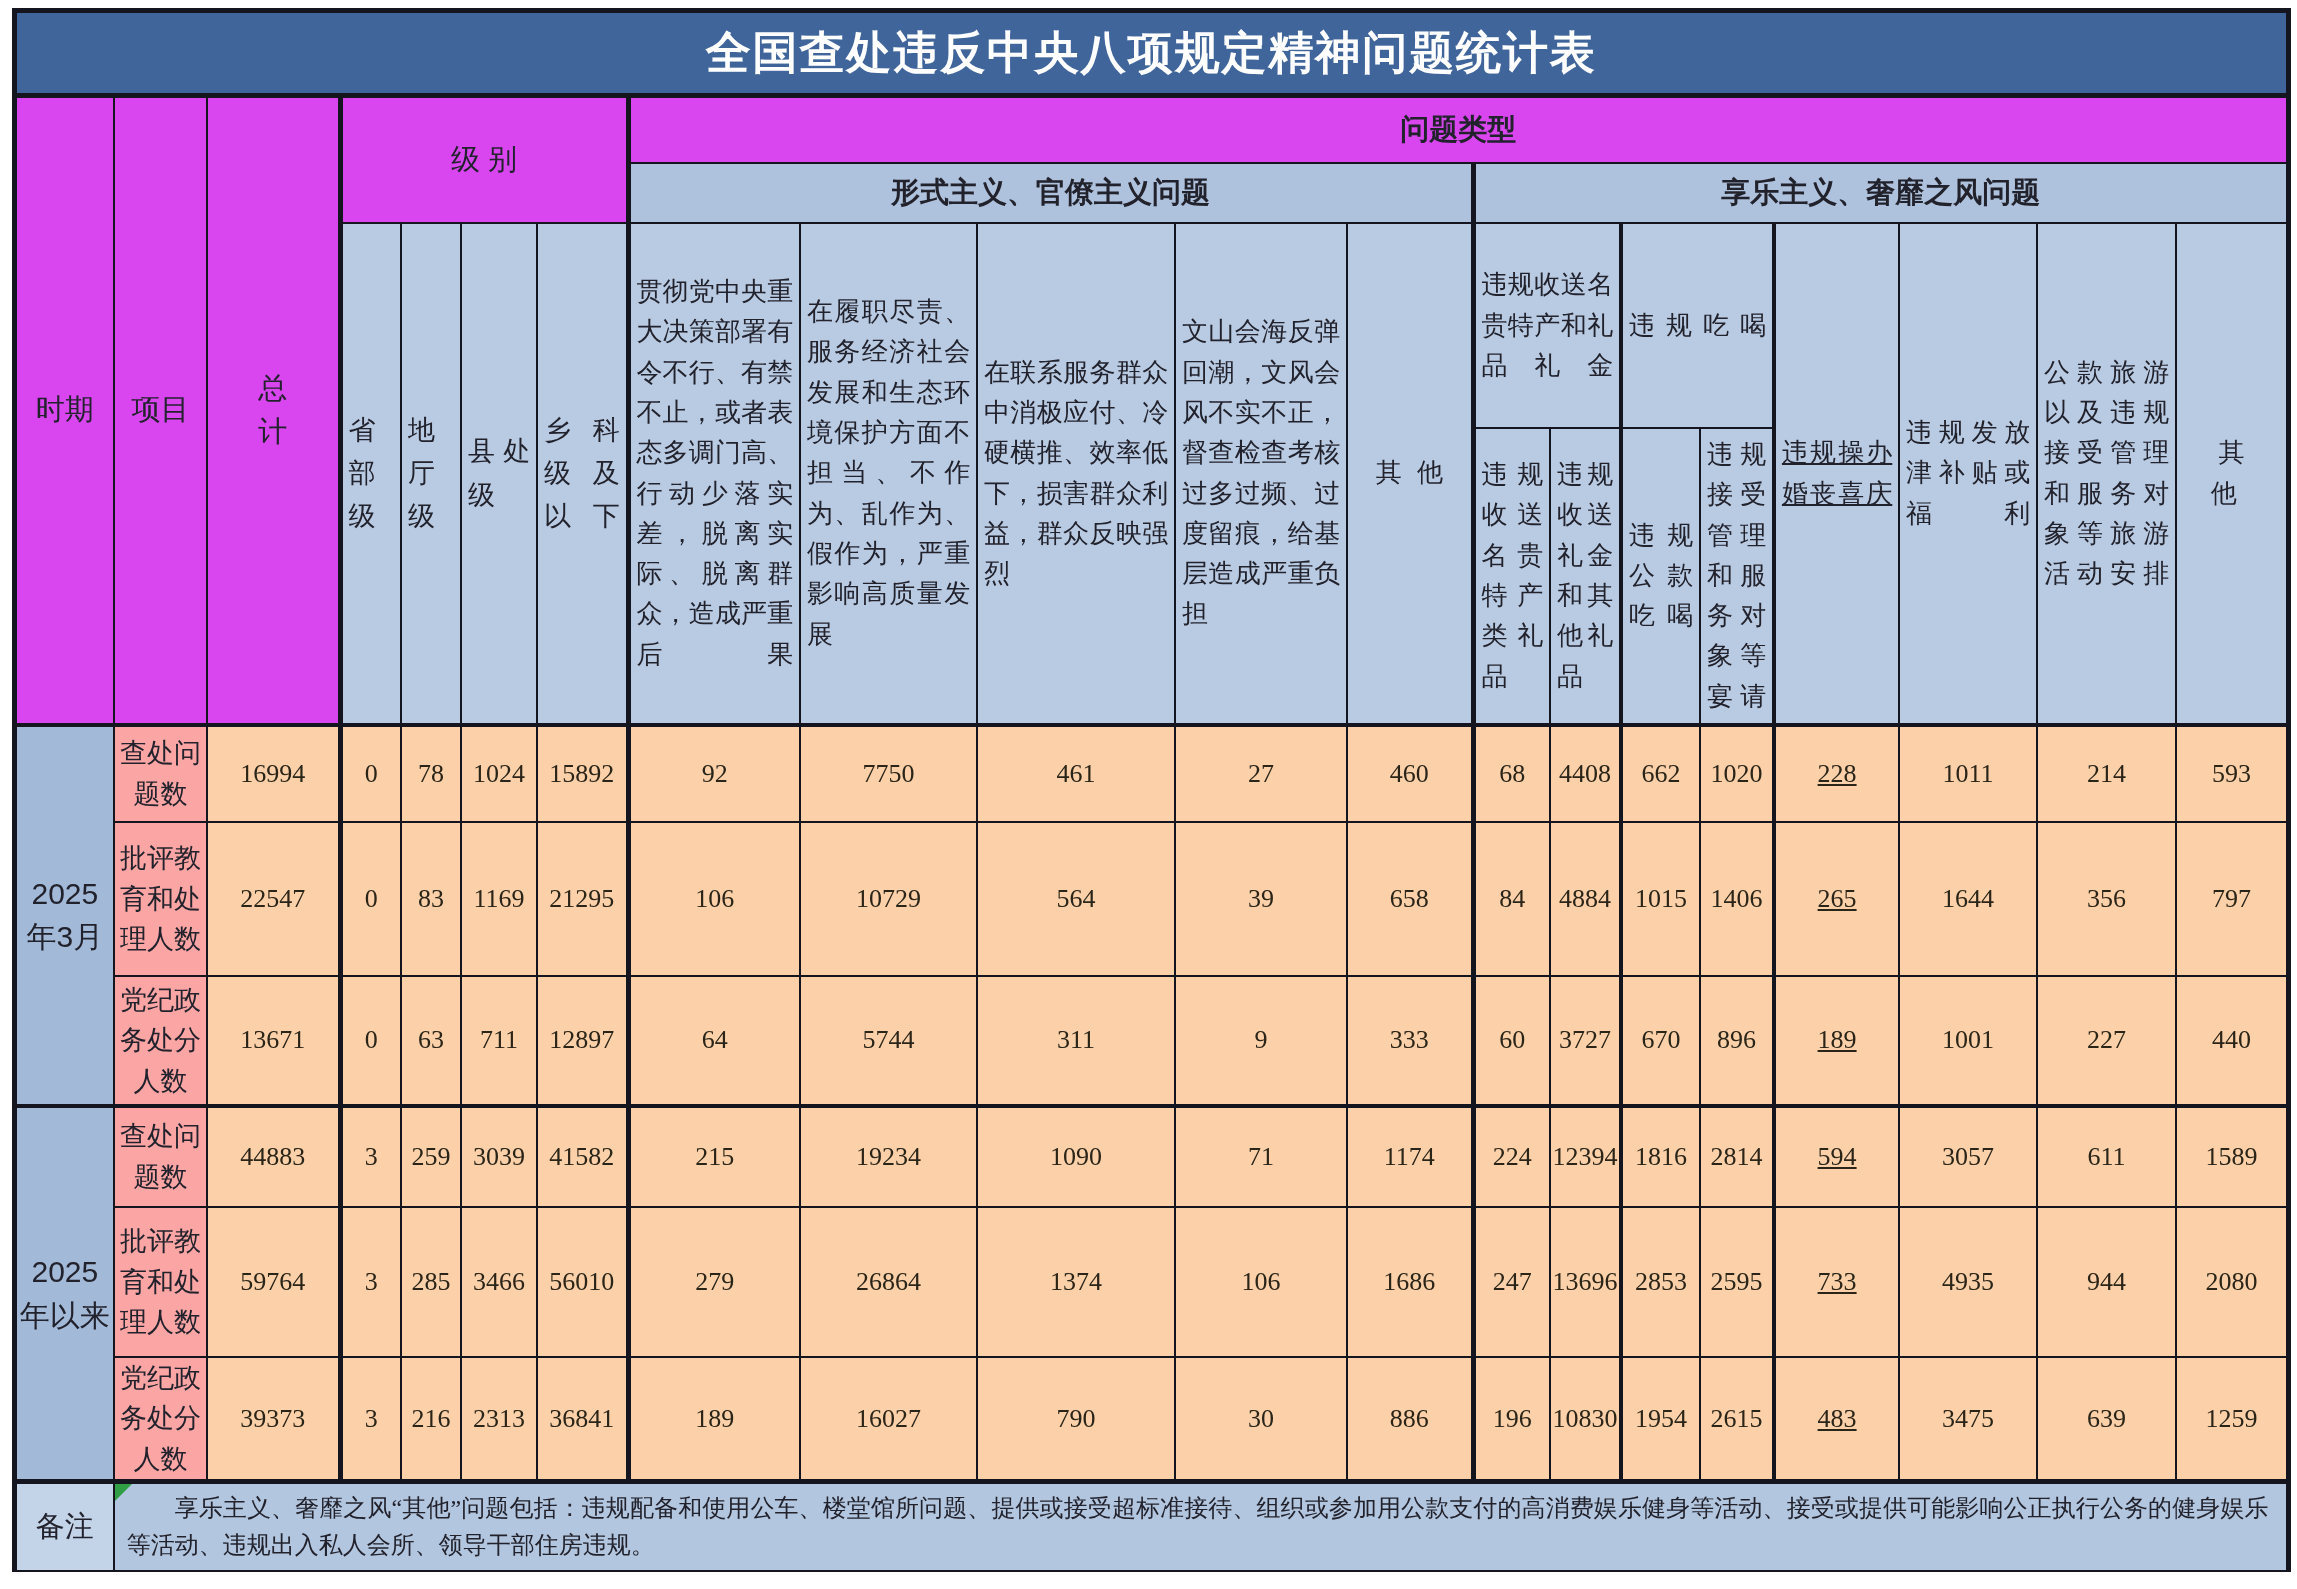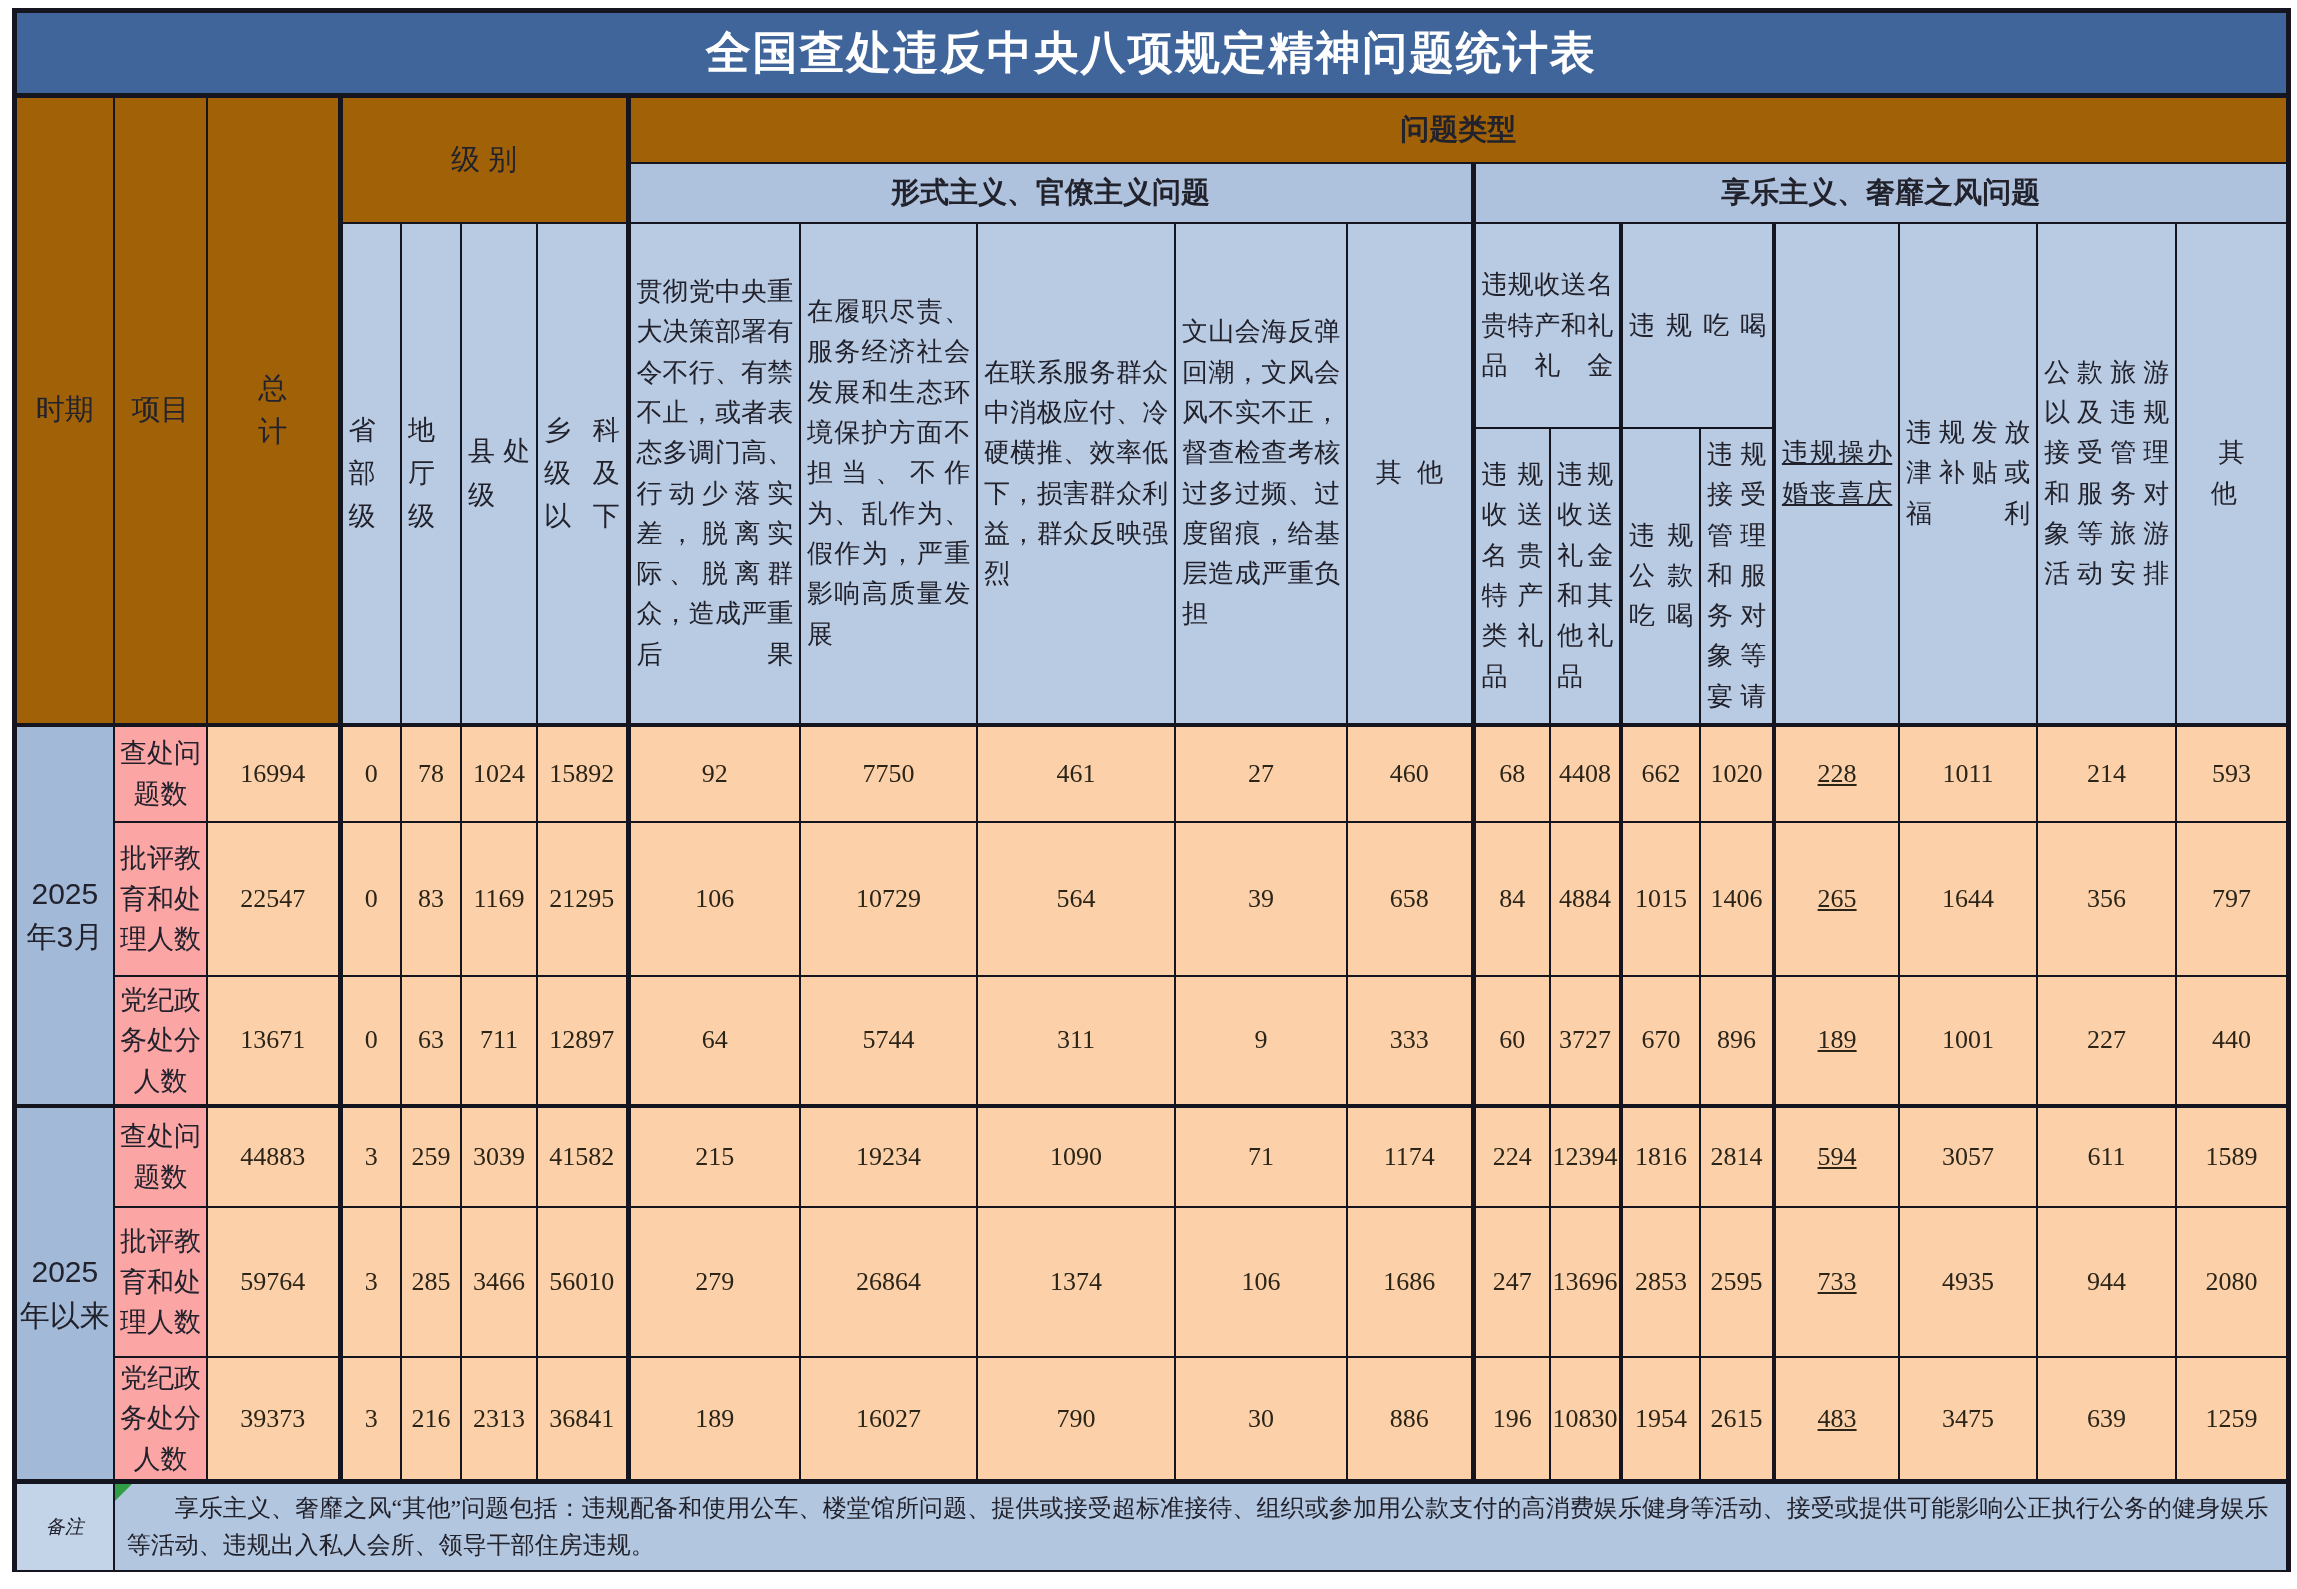--- a/index.html
+++ b/index.html
@@ -6,27 +6,27 @@
   body{width:2298px;height:1589px;position:relative;
        font-family:"Liberation Serif","DejaVu Serif",serif;color:#22222c;}
   .sheet{position:absolute;left:11.6px;top:7.7px;}
   table{border-collapse:collapse;table-layout:fixed;width:2275px;}
   td{border:2.9px solid #15151f;vertical-align:middle;text-align:center;
      overflow:hidden;padding:1.9px;word-break:break-all;}
   
   .title-cell{background:#40659B;color:#ffffff;
     font-family:"Liberation Serif","DejaVu Serif",serif;
     font-weight:bold;font-size:45px;letter-spacing:1.9px;border:5.8px solid #15151f;border-bottom:5.8px solid #15151f;}
-  .hdark{background:#a16207;}
+  .hdark{background:#d946ef;}
   .hmid{background:#AFC2DD;}
   .hleaf{background:#B9CBE3;font-size:26px;line-height:1.55;padding:5.8px;}
   .pcell{background:#A3B9D8;font-size:30px;line-height:1.45;padding:0;}
   .plabel{background:#fca5a5;font-size:27px;line-height:1.5;padding:0;}
   .dcell{background:#FCD1A9;font-size:26px;padding:0;color:#2b2418;}
-  .rlabel{background:#C3D3E8;font-size:19px;font-style:italic;}
+  .rlabel{background:#C3D3E8;font-size:29px;}
   .rtext{background:#B3C6DF;position:relative;}
   
   .sans{font-family:"Liberation Sans","DejaVu Sans",sans-serif;}
   .b{font-weight:bold;}
   .hsz{font-size:29px;}
   .lvl{font-size:27px;line-height:1.6;}
   
   .just{text-align:justify;text-align-last:justify;text-justify:inter-character;}
   
   .other{letter-spacing:15.4px;text-indent:15.4px;}

